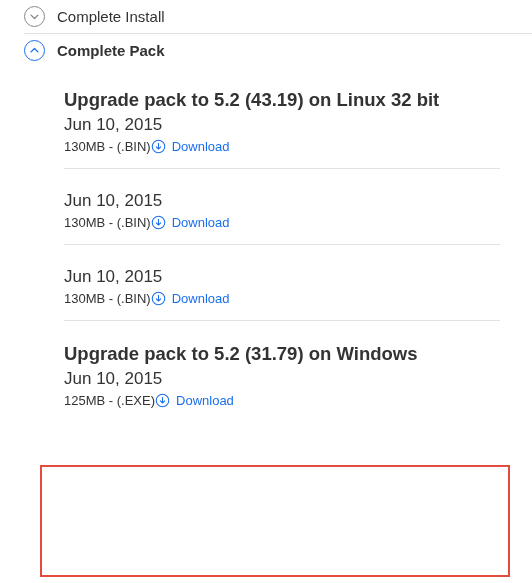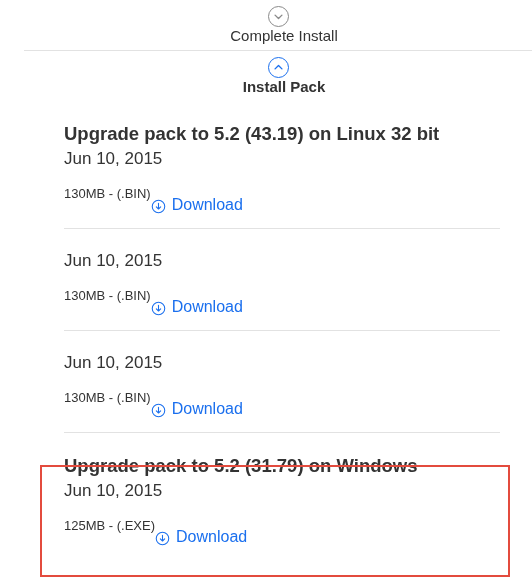--- a/index.html
+++ b/index.html
@@ -9,21 +9,20 @@
     height: 583px;
     font-family: "Segoe UI", "Helvetica Neue", Arial, sans-serif;
     background: #fff;
     color: #333;
   }
   .wrap { padding: 0 0 0 0; }
   .section-row {
     display: flex;
     align-items: center;
     padding: 6px 0 6px 24px;
-    flex-direction: column;
   }
   .section-title {
     margin-left: 12px;
     font-size: 15px;
     color: #333;
   }
   .section-title.bold { font-weight: 600; }
   .rule {
     height: 1px;
     background: #e2e2e2;
@@ -68,24 +67,23 @@
   }
   .item-meta {
     font-size: 13px;
     color: #333;
   }
   .dl-link {
     display: inline-flex;
     align-items: flex-end;
     gap: 6px;
     color: #1a6fee;
-    font-size: 16px;
+    font-size: 13px;
     text-decoration: none;
     cursor: pointer;
-    margin-top: 23px;
   }
   .dl-link svg { display: block; }
   .highlight-box {
     position: absolute;
     left: 40px;
     width: 466px;
     border: 2px solid #e34b3e;
     pointer-events: none;
   }
   .container { position: relative; }
@@ -104,21 +102,21 @@
     <span class="section-title">Complete Install</span>
   </div>
   <div class="rule"></div>
 
   <div class="section-row">
     <span class="circle open">
       <svg width="11" height="11" viewBox="0 0 16 16" fill="none" stroke="#1a6fee" stroke-width="2" stroke-linecap="round" stroke-linejoin="round">
           <polyline points="3,10 8,5 13,10"></polyline>
         </svg>
     </span>
-    <span class="section-title bold">Install Pack</span>
+    <span class="section-title bold">Complete Pack</span>
   </div>
 
   <div class="items">
 
     <div class="item">
       <div class="item-title">Upgrade pack to 5.2 (43.19) on Linux 32 bit</div>
       <div class="item-date">Jun 10, 2015</div>
       <div class="item-meta-row">
         <span class="item-meta">130MB - (.BIN)</span>
         <a class="dl-link">

